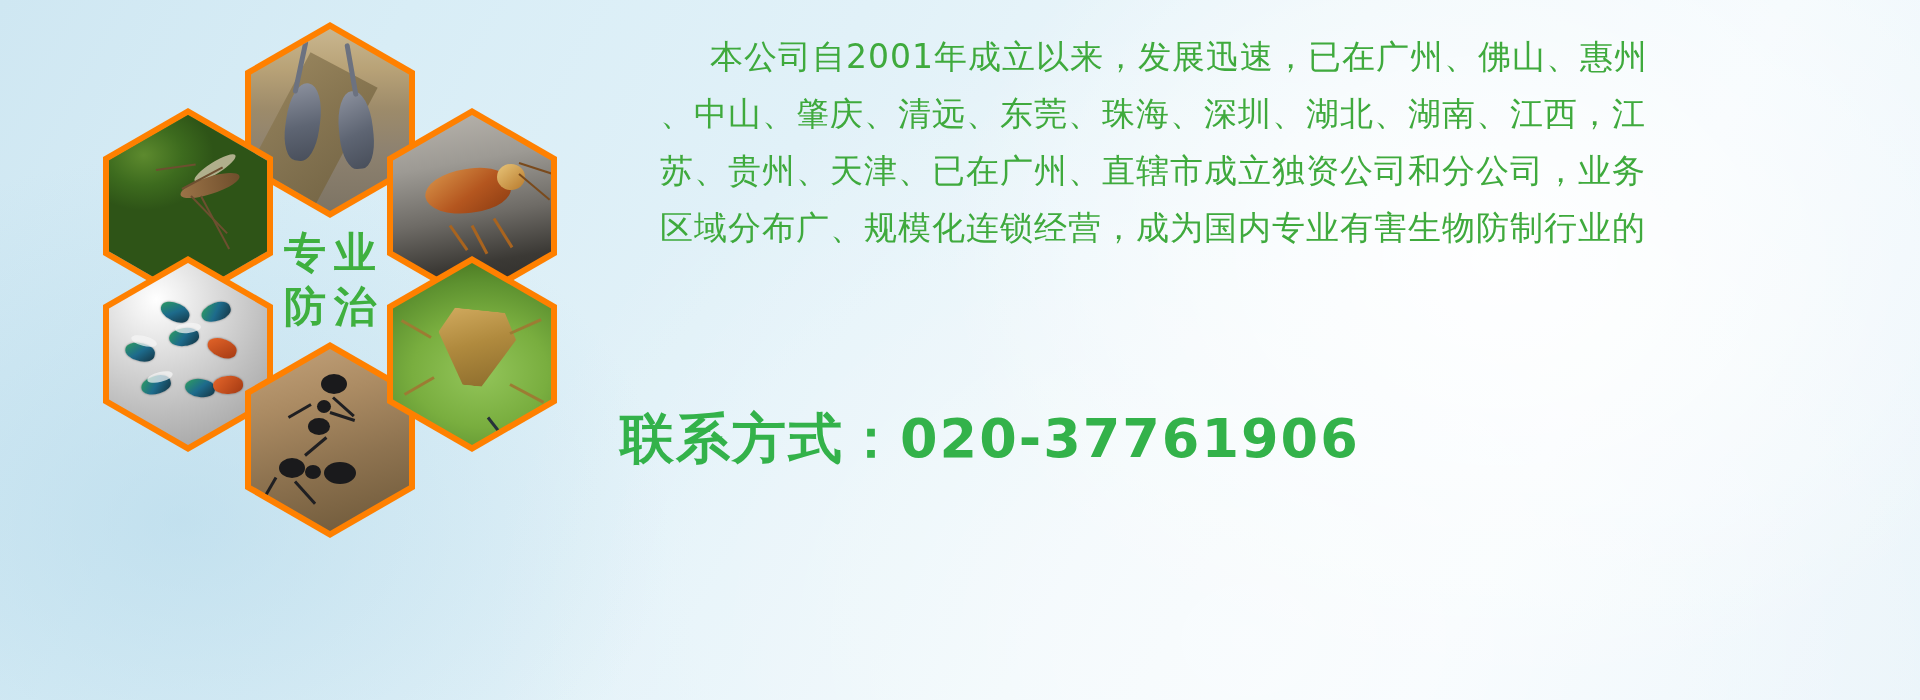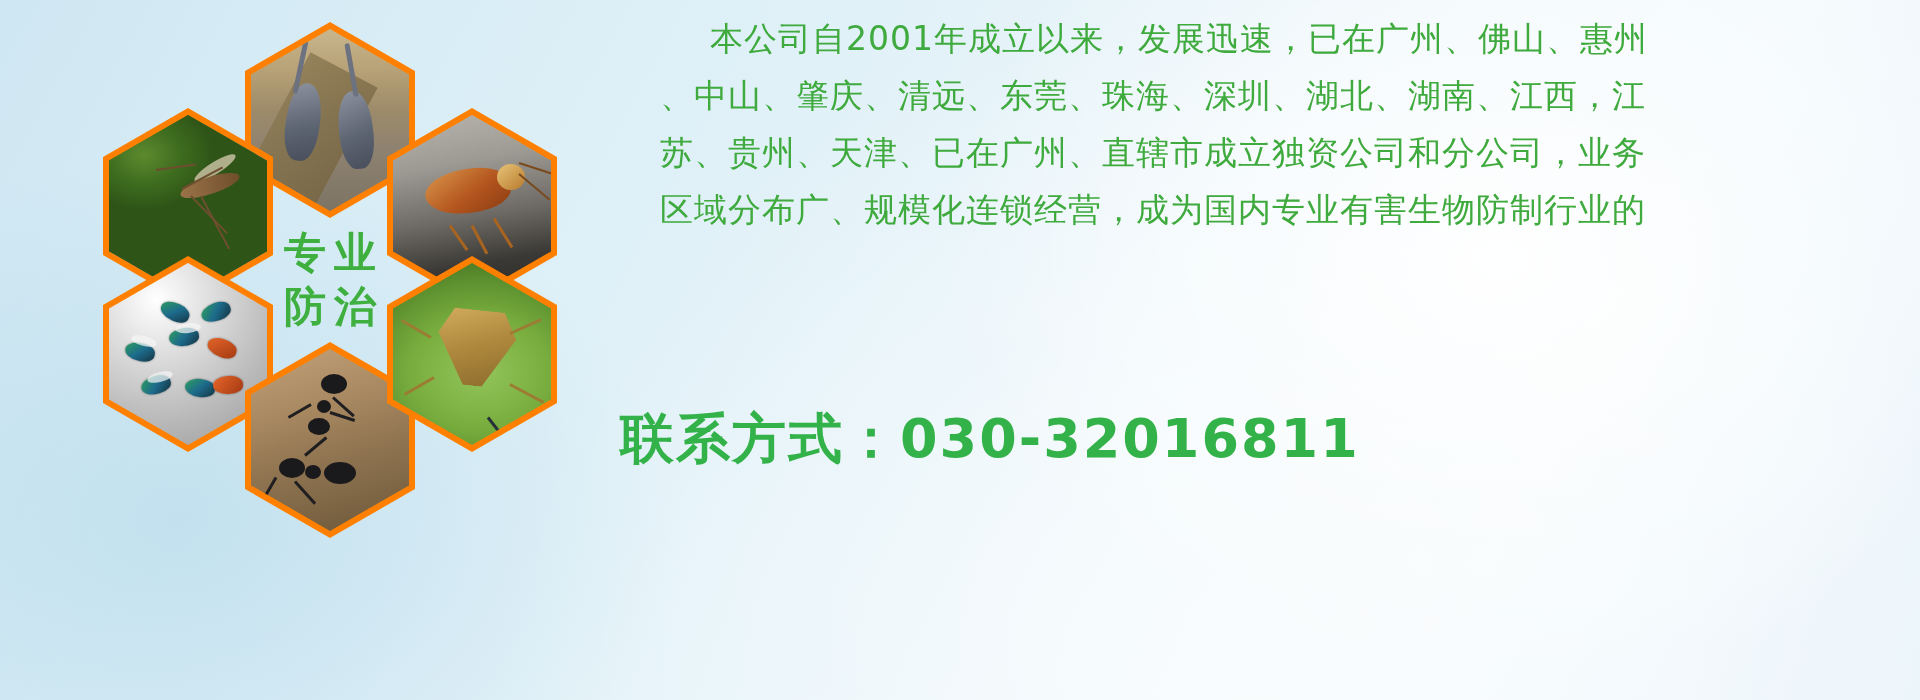--- a/index.html
+++ b/index.html
@@ -124,21 +124,21 @@
   .ph-stink .shield{
     position:absolute;left:28%;top:26%;width:78px;height:76px;
     background:linear-gradient(160deg,#d2ab5f,#b08a3e 45%,#8a6a2b);
     clip-path:polygon(18% 0%,82% 0%,100% 34%,62% 100%,38% 100%,0% 34%);
     transform:rotate(6deg);
   }
   .ph-stink .lgx{position:absolute;height:3px;background:#9c7c33;transform-origin:left center;}
 
   
   #copy{
-    position:absolute;left:660px;top:10px;width:1240px;
+    position:absolute;left:660px;top:28px;width:1240px;
   }
   .para{
     color:#3faa3d;font-size:33px;line-height:57px;font-weight:500;
     letter-spacing:1px;
     font-family:"DejaVu Sans","Liberation Sans",sans-serif;
   }
   .para .p-line{display:block;white-space:nowrap;}
   .para .p-line:first-child{text-indent:50px;}
 
   #contact{position:absolute;left:620px;top:400px;width:1300px;}
@@ -257,16 +257,16 @@
   <div id="copy">
     <div class="para">
       <span class="p-line">本公司自2001年成立以来，发展迅速，已在广州、佛山、惠州</span>
       <span class="p-line">、中山、肇庆、清远、东莞、珠海、深圳、湖北、湖南、江西，江</span>
       <span class="p-line">苏、贵州、天津、已在广州、直辖市成立独资公司和分公司，业务</span>
       <span class="p-line">区域分布广、规模化连锁经营，成为国内专业有害生物防制行业的</span>
     </div>
   </div>
 
   <div id="contact">
-    <div class="c-line" id="contact-line-1">联系方式：030-32016811</div>
+    <div class="c-line" id="contact-line-1">联系方式：020-37761906</div>
   </div>
 
 </div>
 
 </body></html>

